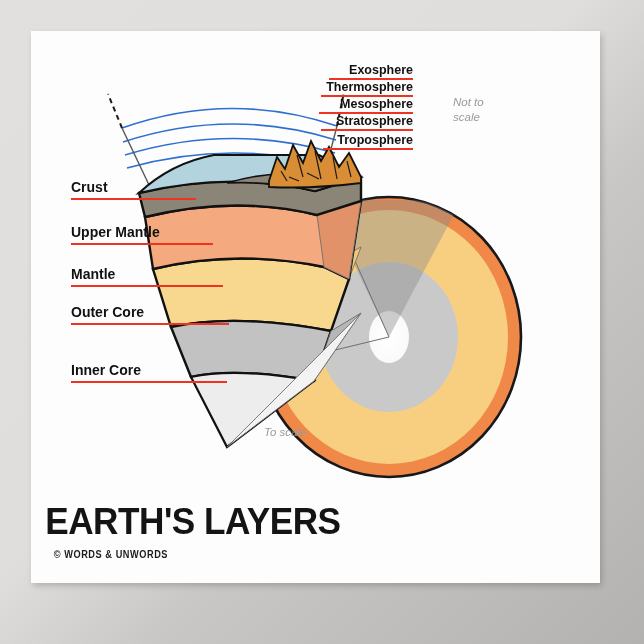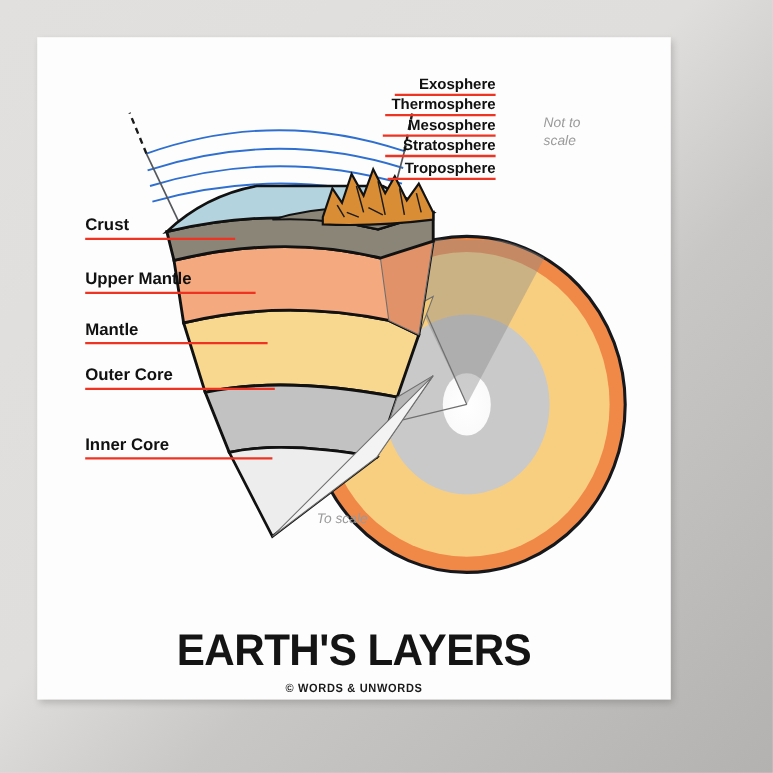--- a/index.html
+++ b/index.html
@@ -7,39 +7,39 @@
     width:644px;height:644px;
     background:#dedcda;
     font-family:"Liberation Sans","DejaVu Sans",sans-serif;
     overflow:hidden;
   }
   #poster-frame{
     position:absolute;left:0;top:0;width:644px;height:644px;
     background:linear-gradient(135deg,#e2e0de 0%,#e0dedc 45%,#c9c7c5 62%,#b4b2b0 100%);
   }
   #poster{
-    position:absolute;left:31px;top:31px;width:528px;height:552px;
+    position:absolute;left:31px;top:31px;width:569px;height:552px;
     background:#fdfdfd;
     box-shadow:2px 3px 6px rgba(0,0,0,0.18);
   }
   #art{position:absolute;left:0;top:0;width:581px;height:552px;}
   svg{display:block;}
   .lbl{
     font-family:"Liberation Sans","DejaVu Sans",sans-serif;
     font-weight:bold;fill:#111;
   }
   .lbl-atm{font-size:12.5px;text-anchor:end;}
   .lbl-layer{font-size:14px;text-anchor:start;}
   .redline{stroke:#ee3322;stroke-width:1.9;}
   .scalenote{
     font-family:"Liberation Sans","DejaVu Sans",sans-serif;
     font-style:italic;font-size:11.5px;fill:#9a9a9a;
   }
   #title-block{
-    position:absolute;left:0;right:0;top:492px;text-align:center;
+    position:absolute;left:0;right:0;top:472px;
   }
   #poster-title{
     font-family:"Liberation Sans","DejaVu Sans",sans-serif;
     font-weight:bold;font-size:37px;letter-spacing:-0.5px;
     color:#141414;margin:0;line-height:1;
     transform:scaleX(0.95);
   }
   #poster-credit{
     font-family:"Liberation Sans","DejaVu Sans",sans-serif;
     font-weight:bold;font-size:10px;letter-spacing:0.6px;

